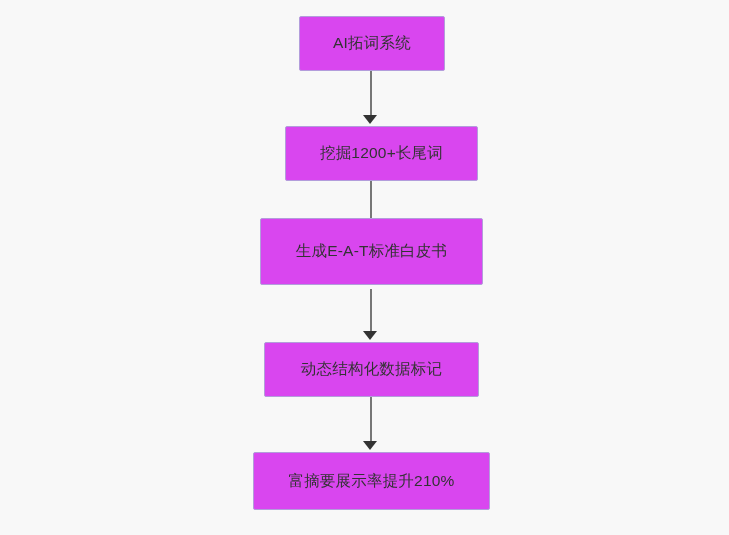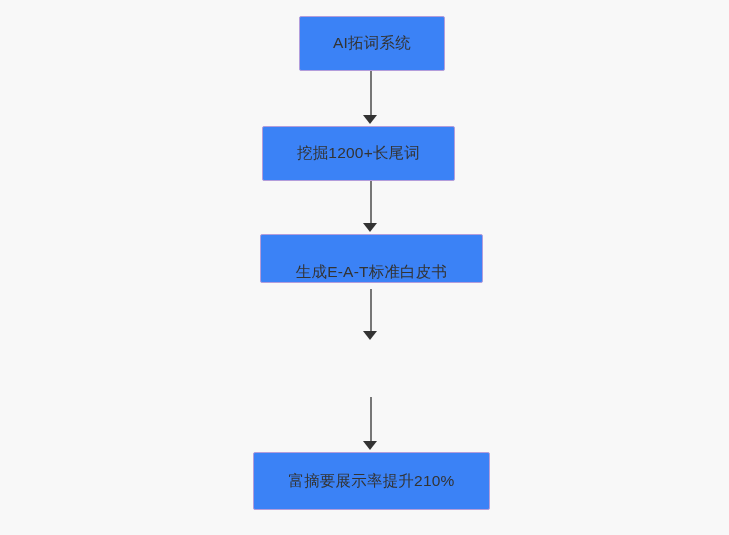--- a/index.html
+++ b/index.html
@@ -19,42 +19,42 @@
     position: relative;
     width: 729px;
     height: 535px;
     background: #f8f8f8;
   }
 
   
   .node {
     position: absolute;
     box-sizing: border-box;
-    background: #3b82f6;
+    background: #d946ef;
     border: 1.4px solid #b39ddb;
     border-radius: 2px;
     display: flex;
     align-items: center;
     justify-content: center;
     z-index: 2;
   }
   .node-label {
     color: #333333;
     font-size: 15.5px;
     font-weight: 400;
     line-height: 1.2;
     letter-spacing: 0.2px;
     white-space: nowrap;
     text-align: center;
     font-family: "Liberation Sans", "DejaVu Sans", sans-serif;
   }
 
   #node-0 { left: 299px; top: 16px;  width: 146px; height: 55px; }
-  #node-1 { left: 262px; top: 126px; width: 193px; height: 55px; }
-  #node-2 { left: 260px; top: 234px; width: 223px; height: 49px; align-items: flex-end; }
+  #node-1 { left: 285px; top: 126px; width: 193px; height: 55px; }
+  #node-2 { left: 260px; top: 218px; width: 223px; height: 67px; }
   #node-3 { left: 264px; top: 342px; width: 215px; height: 55px; }
   #node-4 { left: 253px; top: 452px; width: 237px; height: 58px; }
 
   
   .edge {
     position: absolute;
     left: 369.5px;
     width: 2.4px;
     background: #777777;
     z-index: 1;
@@ -98,20 +98,23 @@
   <div class="edge" id="edge-1"></div>
   <div class="arrowhead" id="arrow-1"></div>
 
   <div class="node" id="node-2">
     <span class="node-label">生成E-A-T标准白皮书</span>
   </div>
 
   <div class="edge" id="edge-2"></div>
   <div class="arrowhead" id="arrow-2"></div>
 
+  <div class="node" id="node-3">
+    <span class="node-label">动态结构化数据标记</span>
+  </div>
 
   <div class="edge" id="edge-3"></div>
   <div class="arrowhead" id="arrow-3"></div>
 
   <div class="node" id="node-4">
     <span class="node-label">富摘要展示率提升210%</span>
   </div>
 
 </div>
 

